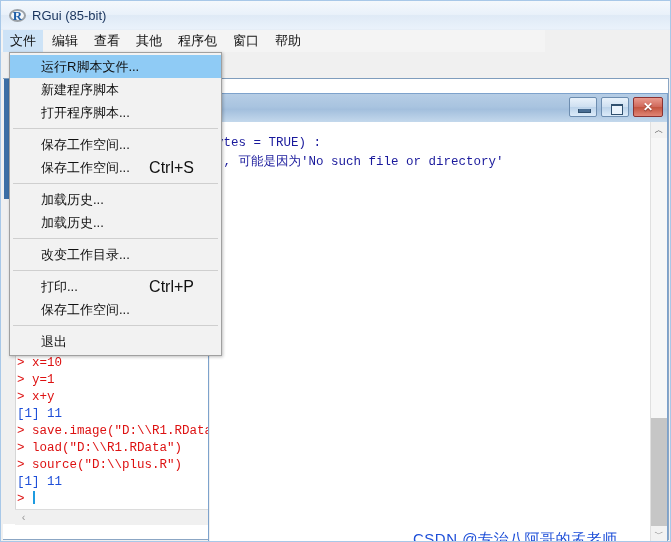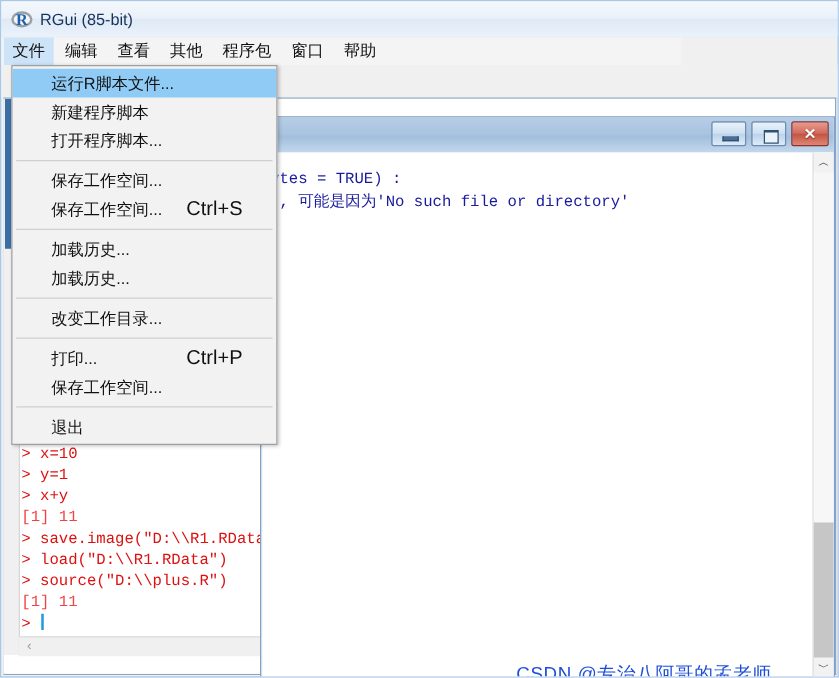--- a/index.html
+++ b/index.html
@@ -102,21 +102,21 @@
   #console-vscroll .thumb{
     position:absolute;left:1px;top:0;width:9px;height:120px;background:#3b6ea5;
   }
   #console-text{
     position:absolute;left:14px;top:276px;
     font-family:"Liberation Mono","DejaVu Sans Mono",monospace;
     font-size:12.5px;line-height:17px;
     white-space:pre;
     color:#d11;
   }
-  #console-text .out{color:#ef4444;text-align:center;}
+  #console-text .out{color:#1d4ed8;text-align:center;}
   #caret{
     display:inline-block;width:2px;height:13px;background:#1e9be0;
     vertical-align:-2px;margin-left:1px;
   }
   #console-hscroll{
     position:absolute;left:12px;bottom:14px;width:641px;height:15px;
     background:#f0f0f0;border-top:1px solid #dcdcdc;
   }
   #console-hscroll .arrow-l{
     position:absolute;left:2px;top:1px;width:13px;height:13px;

